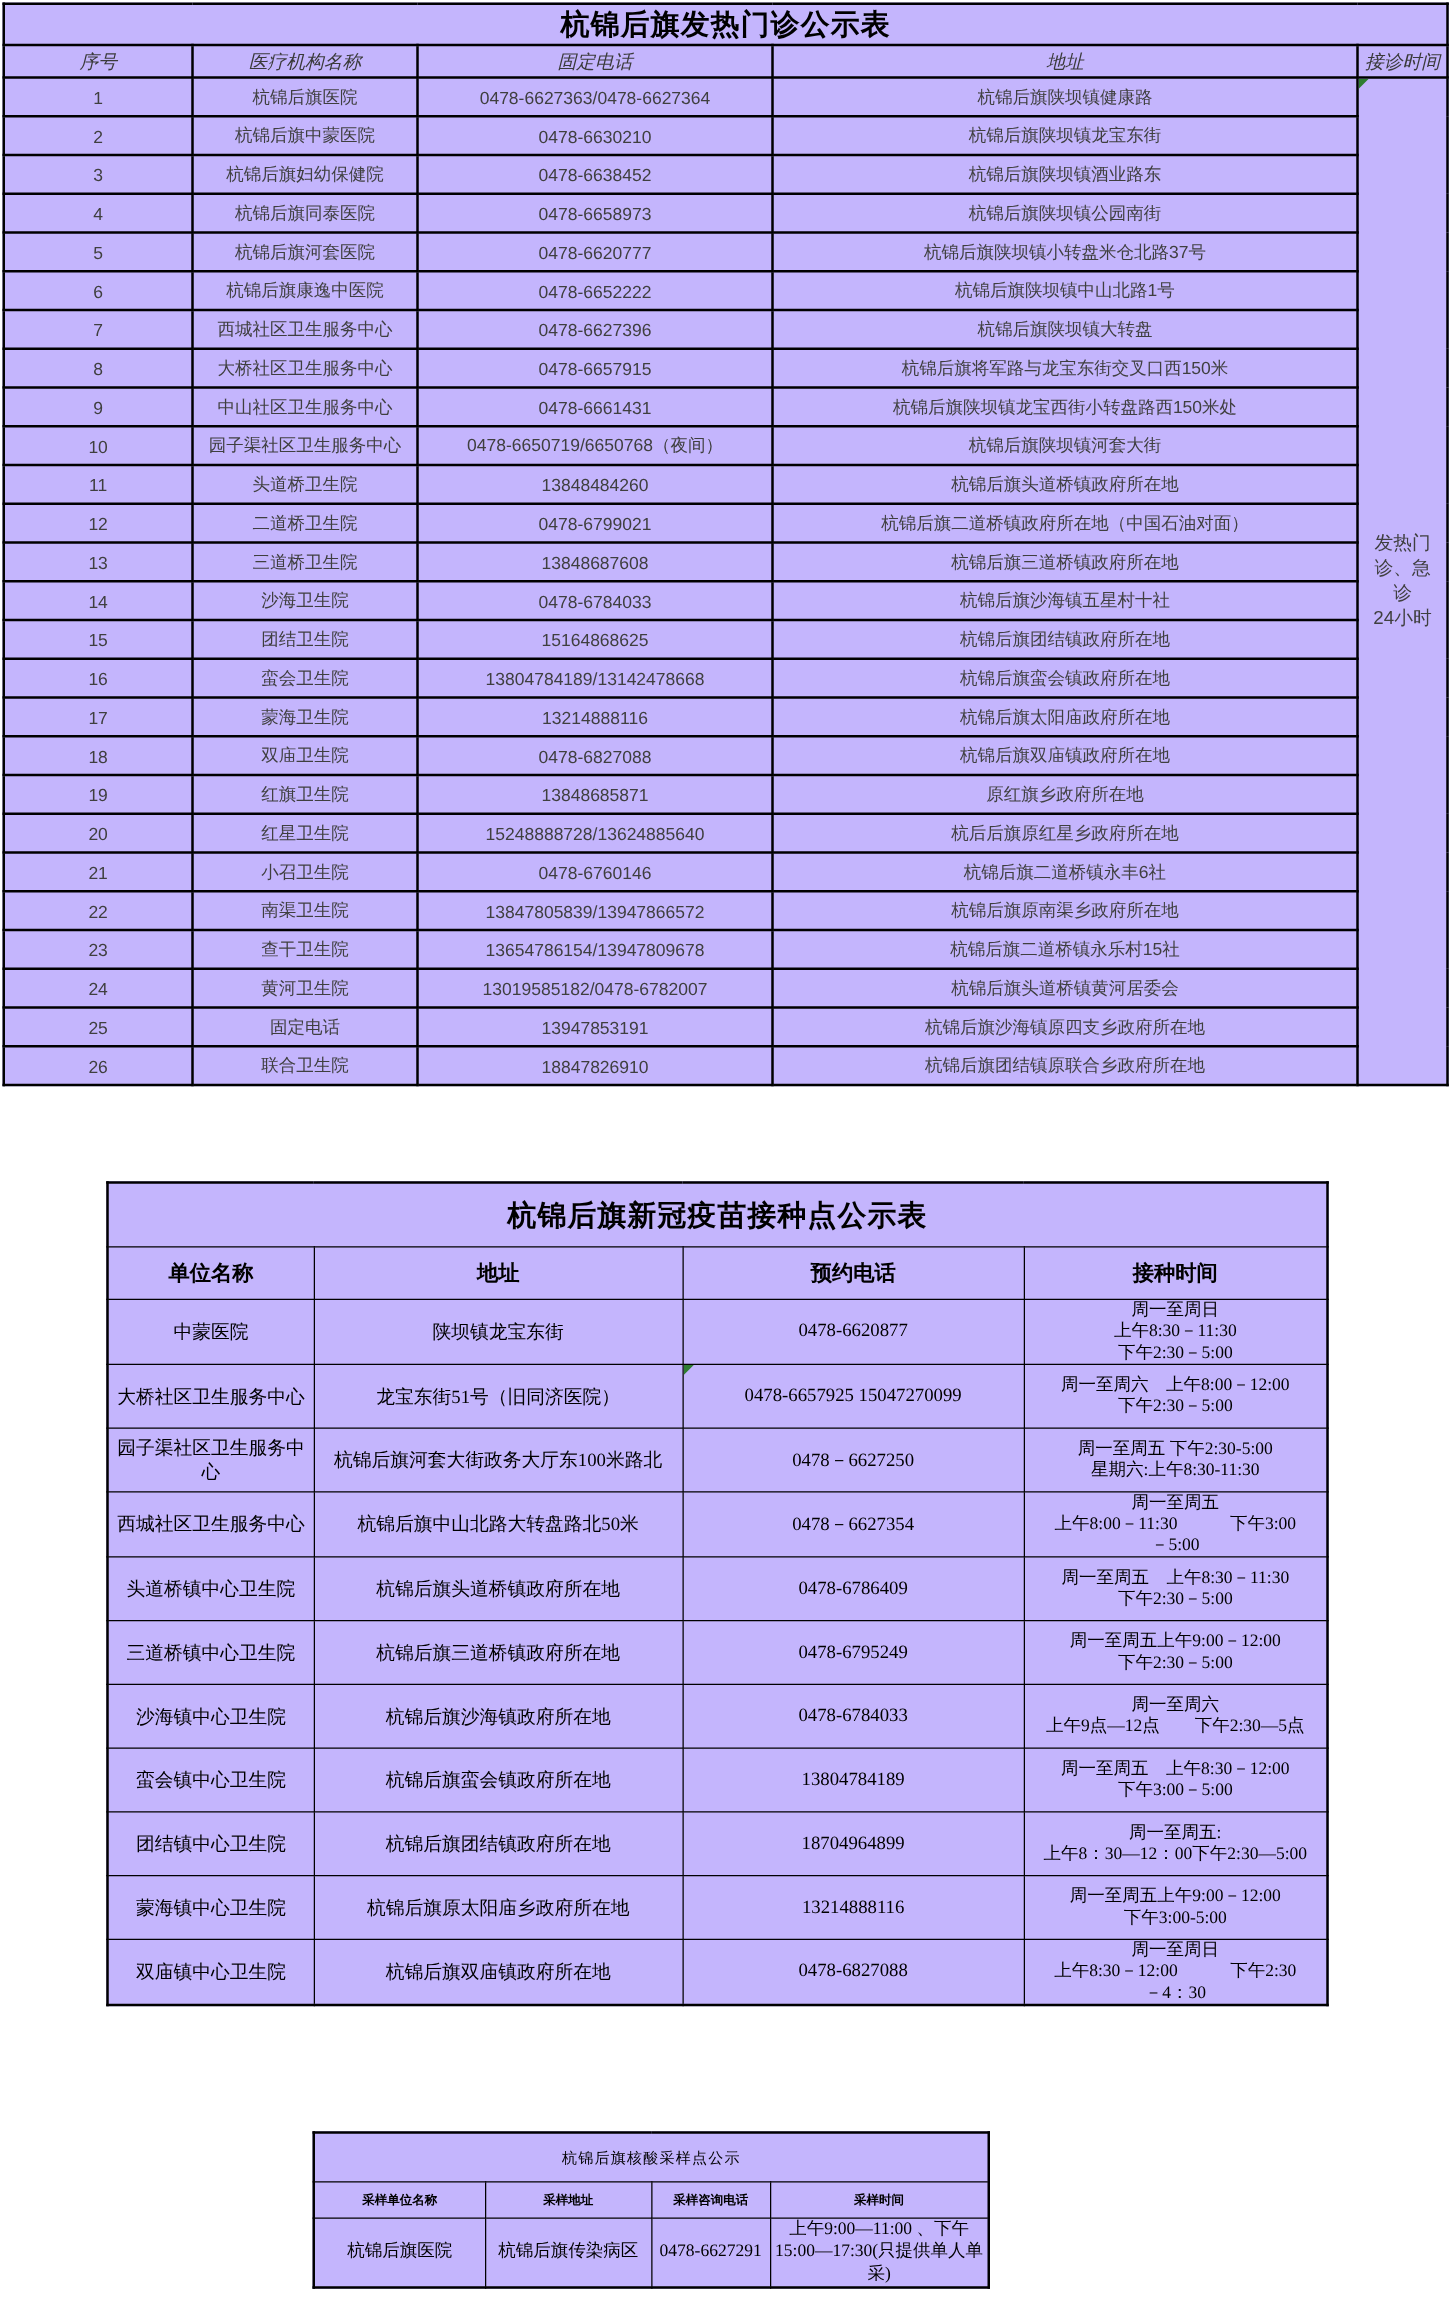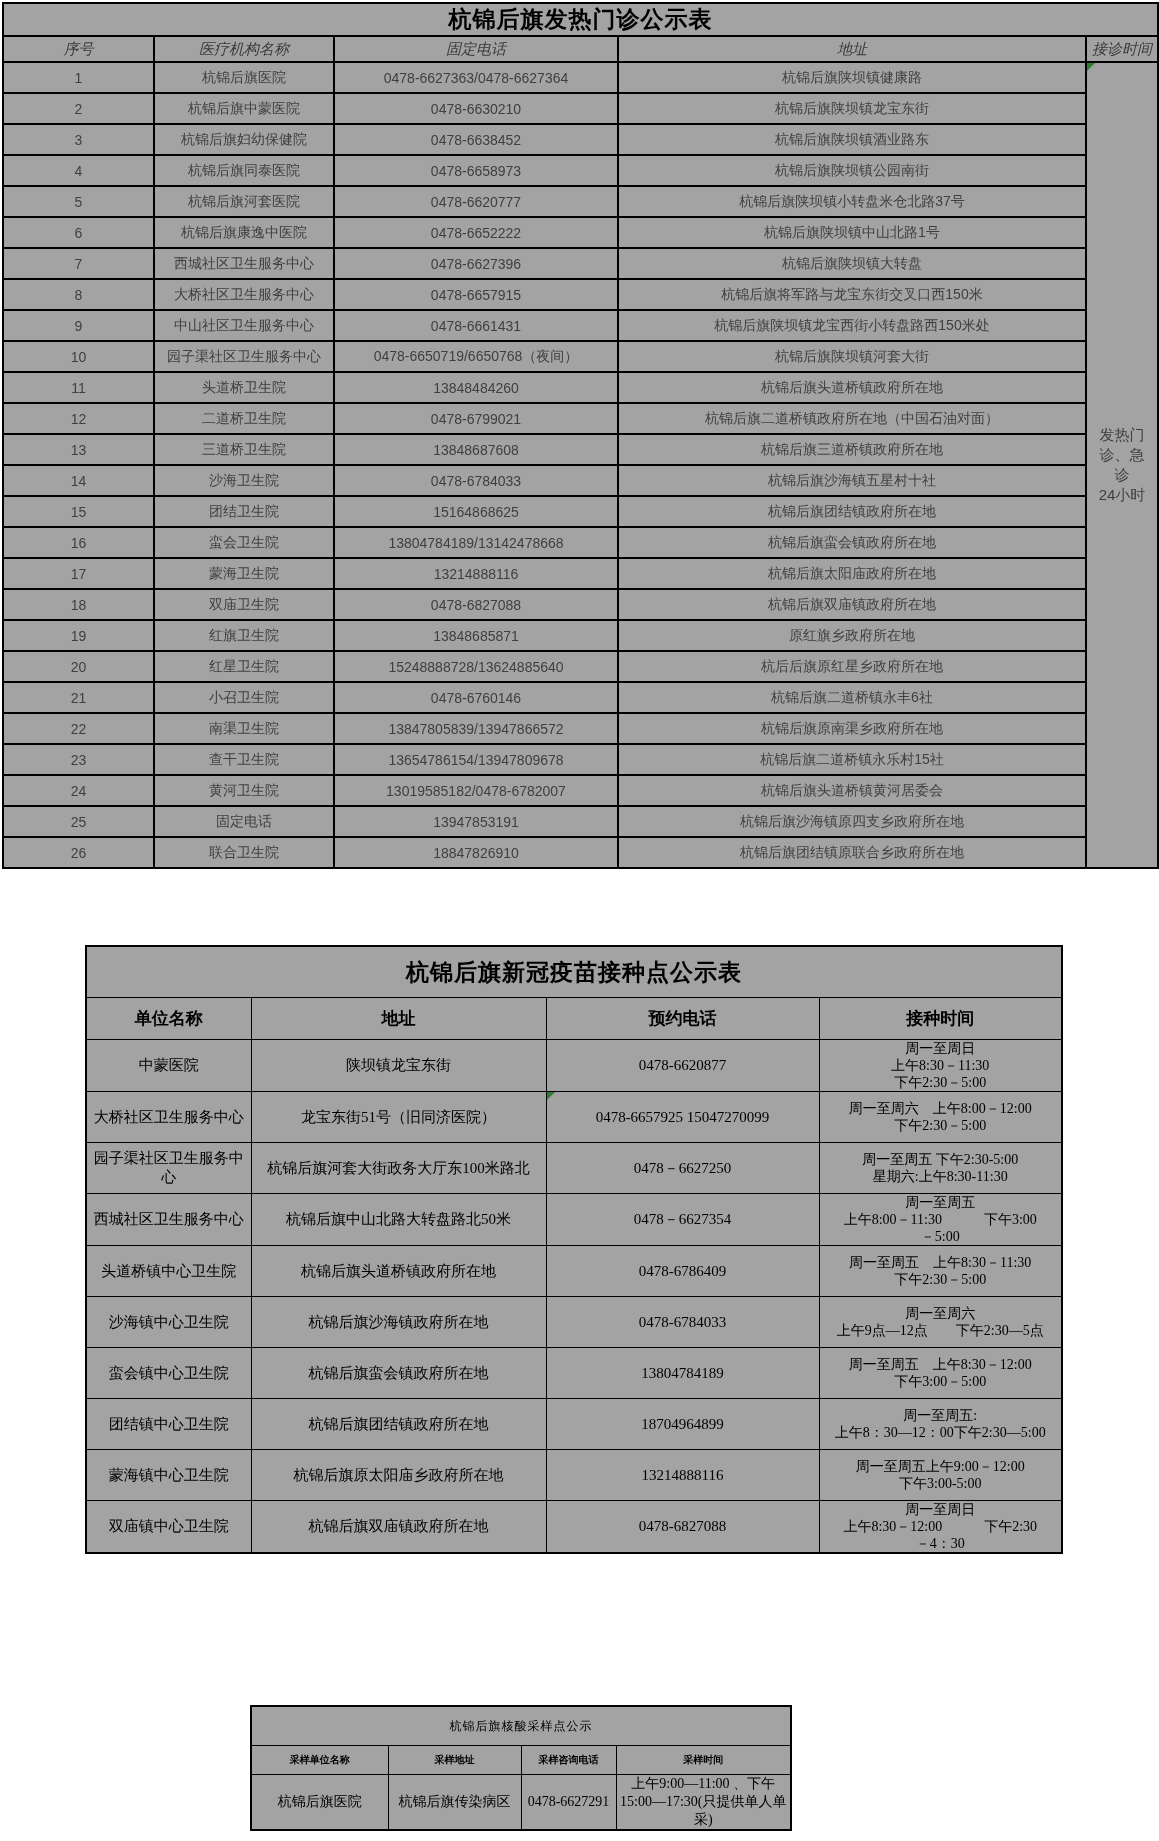--- a/index.html
+++ b/index.html
@@ -1,18 +1,18 @@
 <!DOCTYPE html>
 <html style="--marker-green: #2f7d32;"><head>
 <meta charset="utf-8">
 <style>
   html,body{margin:0;padding:0;background:#fff;}
   body{position:relative;width:1159px;height:1841px;overflow:hidden;
        font-family:"Liberation Sans",sans-serif;}
-  table{border-collapse:collapse;table-layout:fixed;background:#a3a3a3;}
+  table{border-collapse:collapse;table-layout:fixed;background:#c4b5fd;}
   td,th{text-align:center;vertical-align:middle;overflow:hidden;padding:0 3px;}
   .ml{white-space:pre-line;}
 
   
   .t1{position:absolute;left:2px;top:2px;width:1155px;}
   .t1 td,.t1 th{border:2px solid #000;}
   .t1 .title-cell{height:28px;font-size:23px;font-weight:bold;color:#000;
                   font-family:"Liberation Sans",sans-serif;letter-spacing:1px;}
   .t1 th{height:24px;font-size:15px;font-weight:normal;color:#3a3a3a;font-style:italic;}
   .t1 tbody td{height:29px;font-size:14px;color:#3f3f3f;}
@@ -279,20 +279,27 @@
 －5:00</td>
       </tr>
       <tr>
         <td>头道桥镇中心卫生院</td>
         <td>杭锦后旗头道桥镇政府所在地</td>
         <td class="phone-cell">0478-6786409</td>
         <td class="ml time-cell">周一至周五　上午8:30－11:30
 下午2:30－5:00</td>
       </tr>
       <tr>
+        <td>三道桥镇中心卫生院</td>
+        <td>杭锦后旗三道桥镇政府所在地</td>
+        <td class="phone-cell">0478-6795249</td>
+        <td class="ml time-cell">周一至周五上午9:00－12:00
+下午2:30－5:00</td>
+      </tr>
+      <tr>
         <td>沙海镇中心卫生院</td>
         <td>杭锦后旗沙海镇政府所在地</td>
         <td class="phone-cell">0478-6784033</td>
         <td class="ml time-cell">周一至周六
 上午9点—12点　　下午2:30—5点</td>
       </tr>
       <tr>
         <td>蛮会镇中心卫生院</td>
         <td>杭锦后旗蛮会镇政府所在地</td>
         <td class="phone-cell">13804784189</td>

